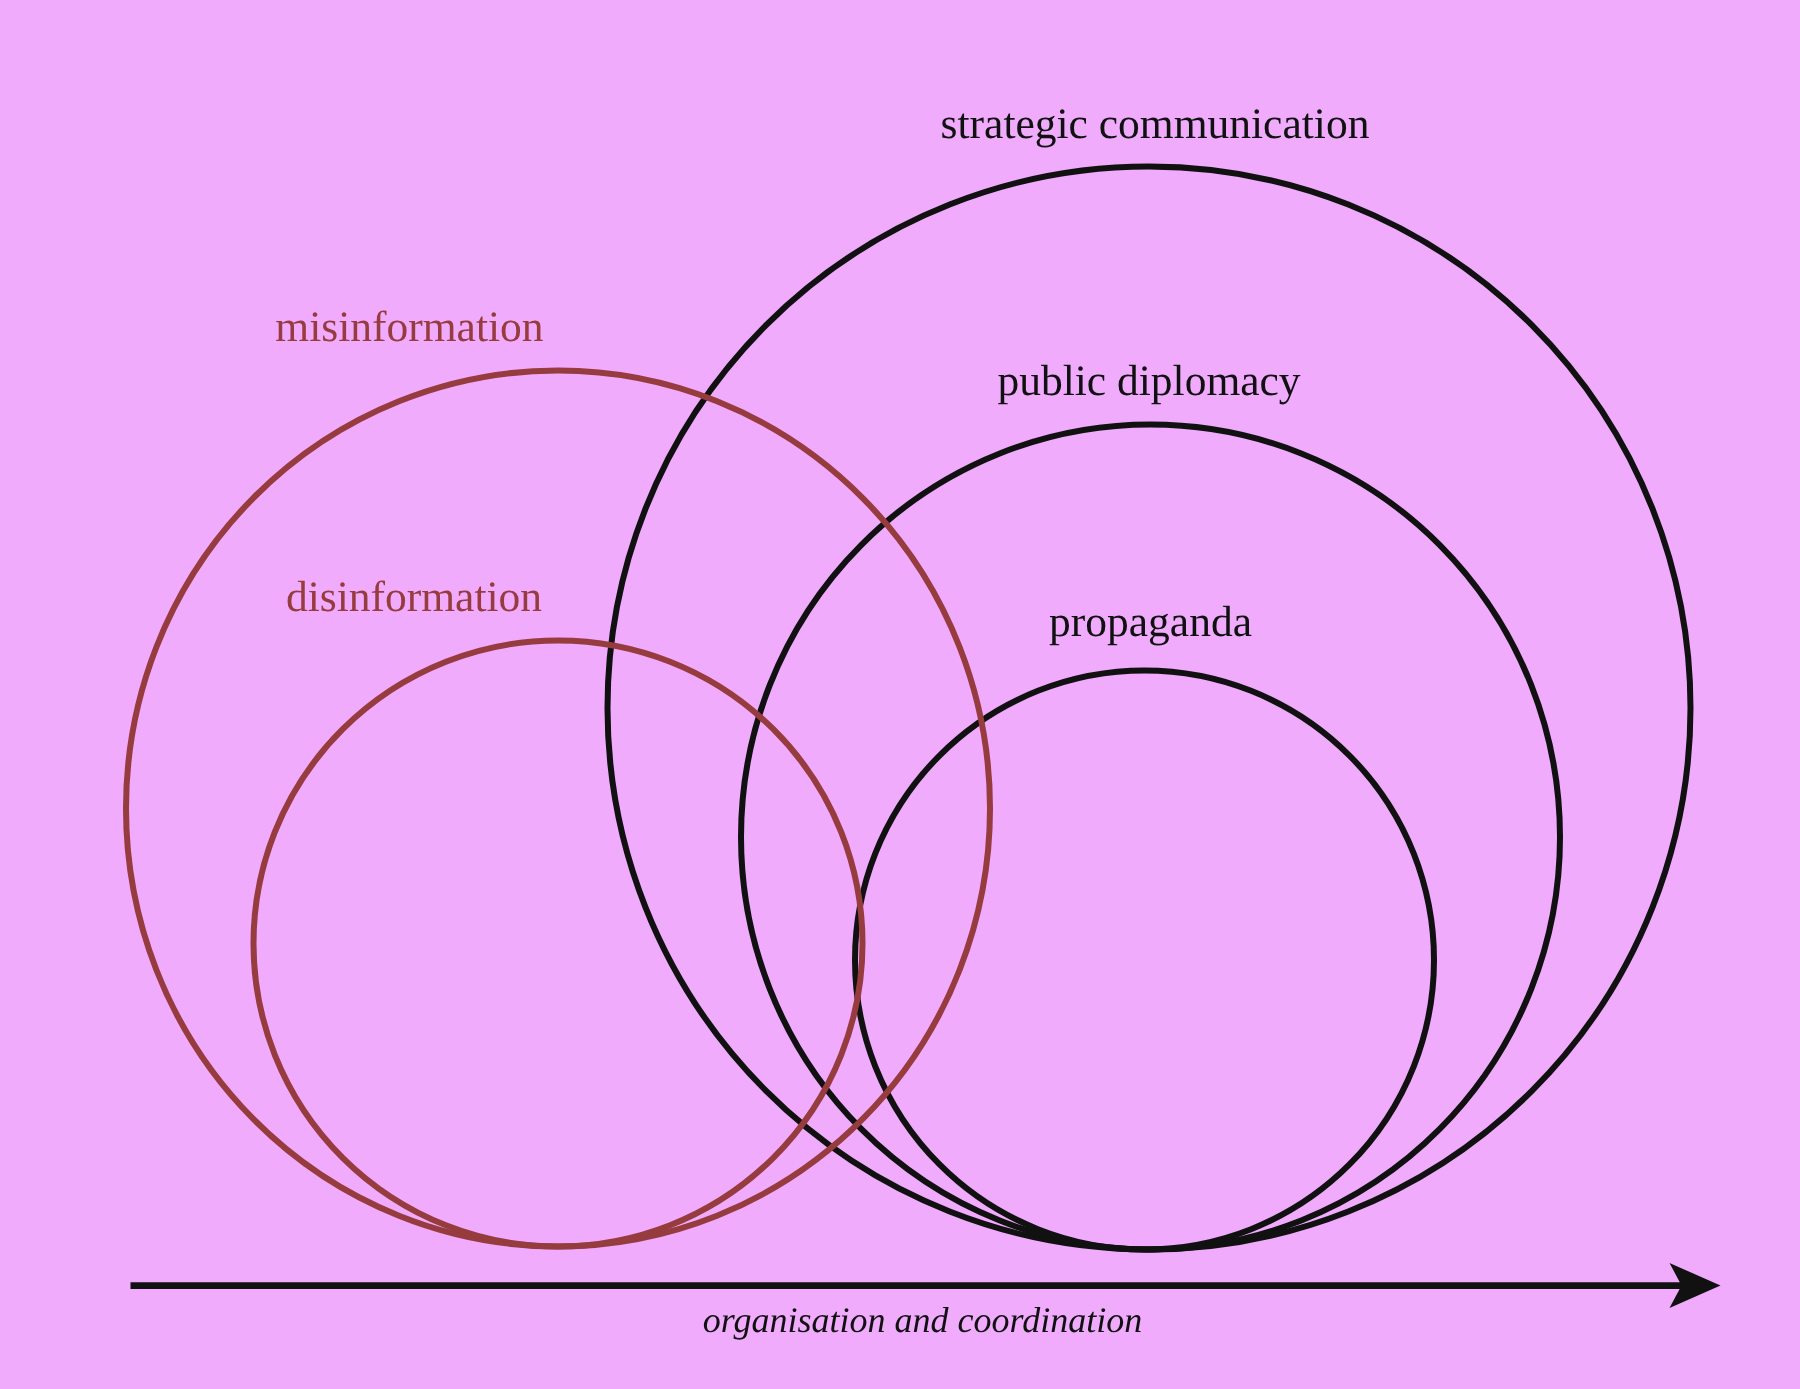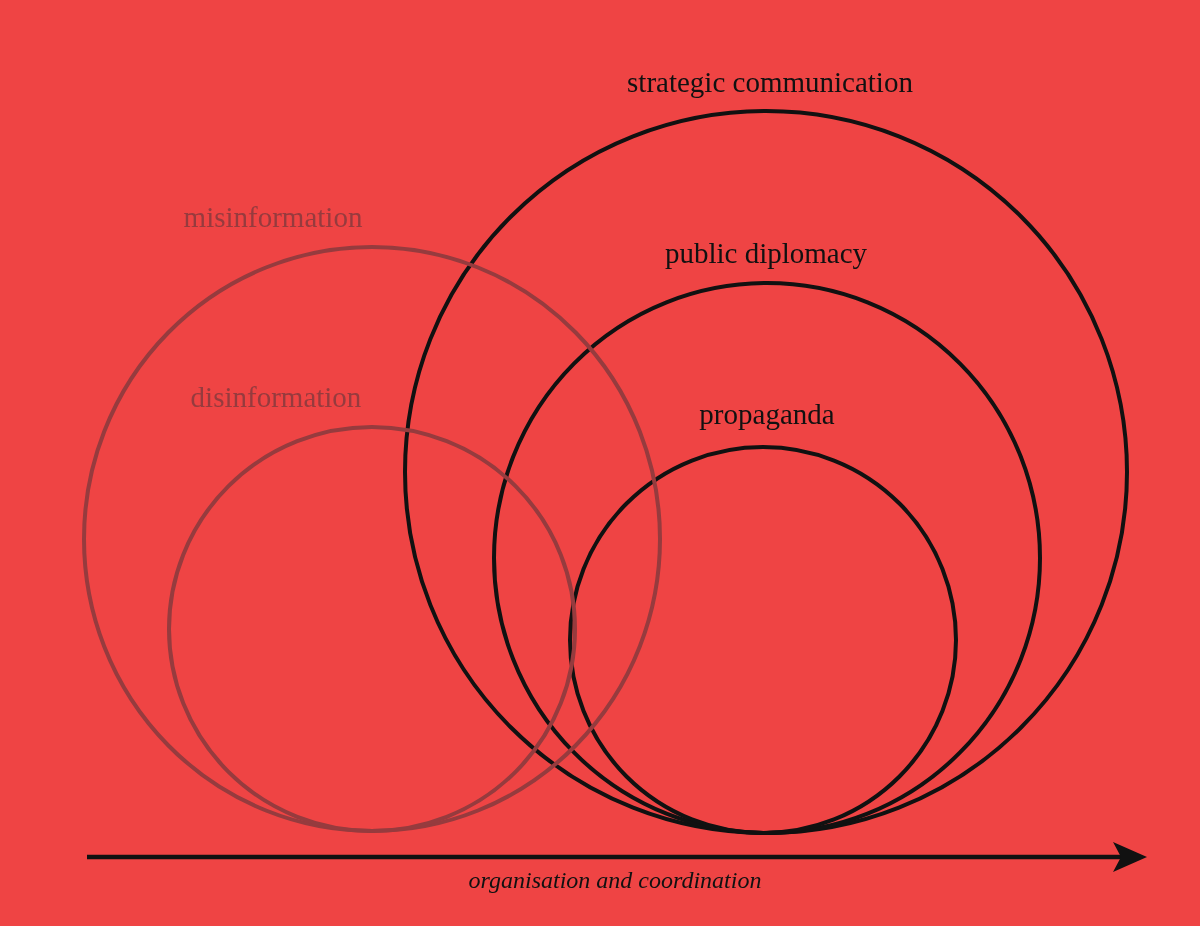--- a/index.html
+++ b/index.html
@@ -8,21 +8,21 @@
     background: #ffffff;
     width: 1200px;
     height: 926px;
     overflow: hidden;
     font-family: "Liberation Serif", "DejaVu Serif", serif;
   }
   #diagram-root {
     position: relative;
     width: 1200px;
     height: 926px;
-    background: #ef4444;
+    background: #f0abfc;
   }
   svg { display: block; }
   .set-circle {
     fill: none;
     stroke-width: 4px;
   }
   .set-label {
     font-family: "Liberation Serif", "DejaVu Serif", serif;
     font-size: 29px;
     text-anchor: middle;

